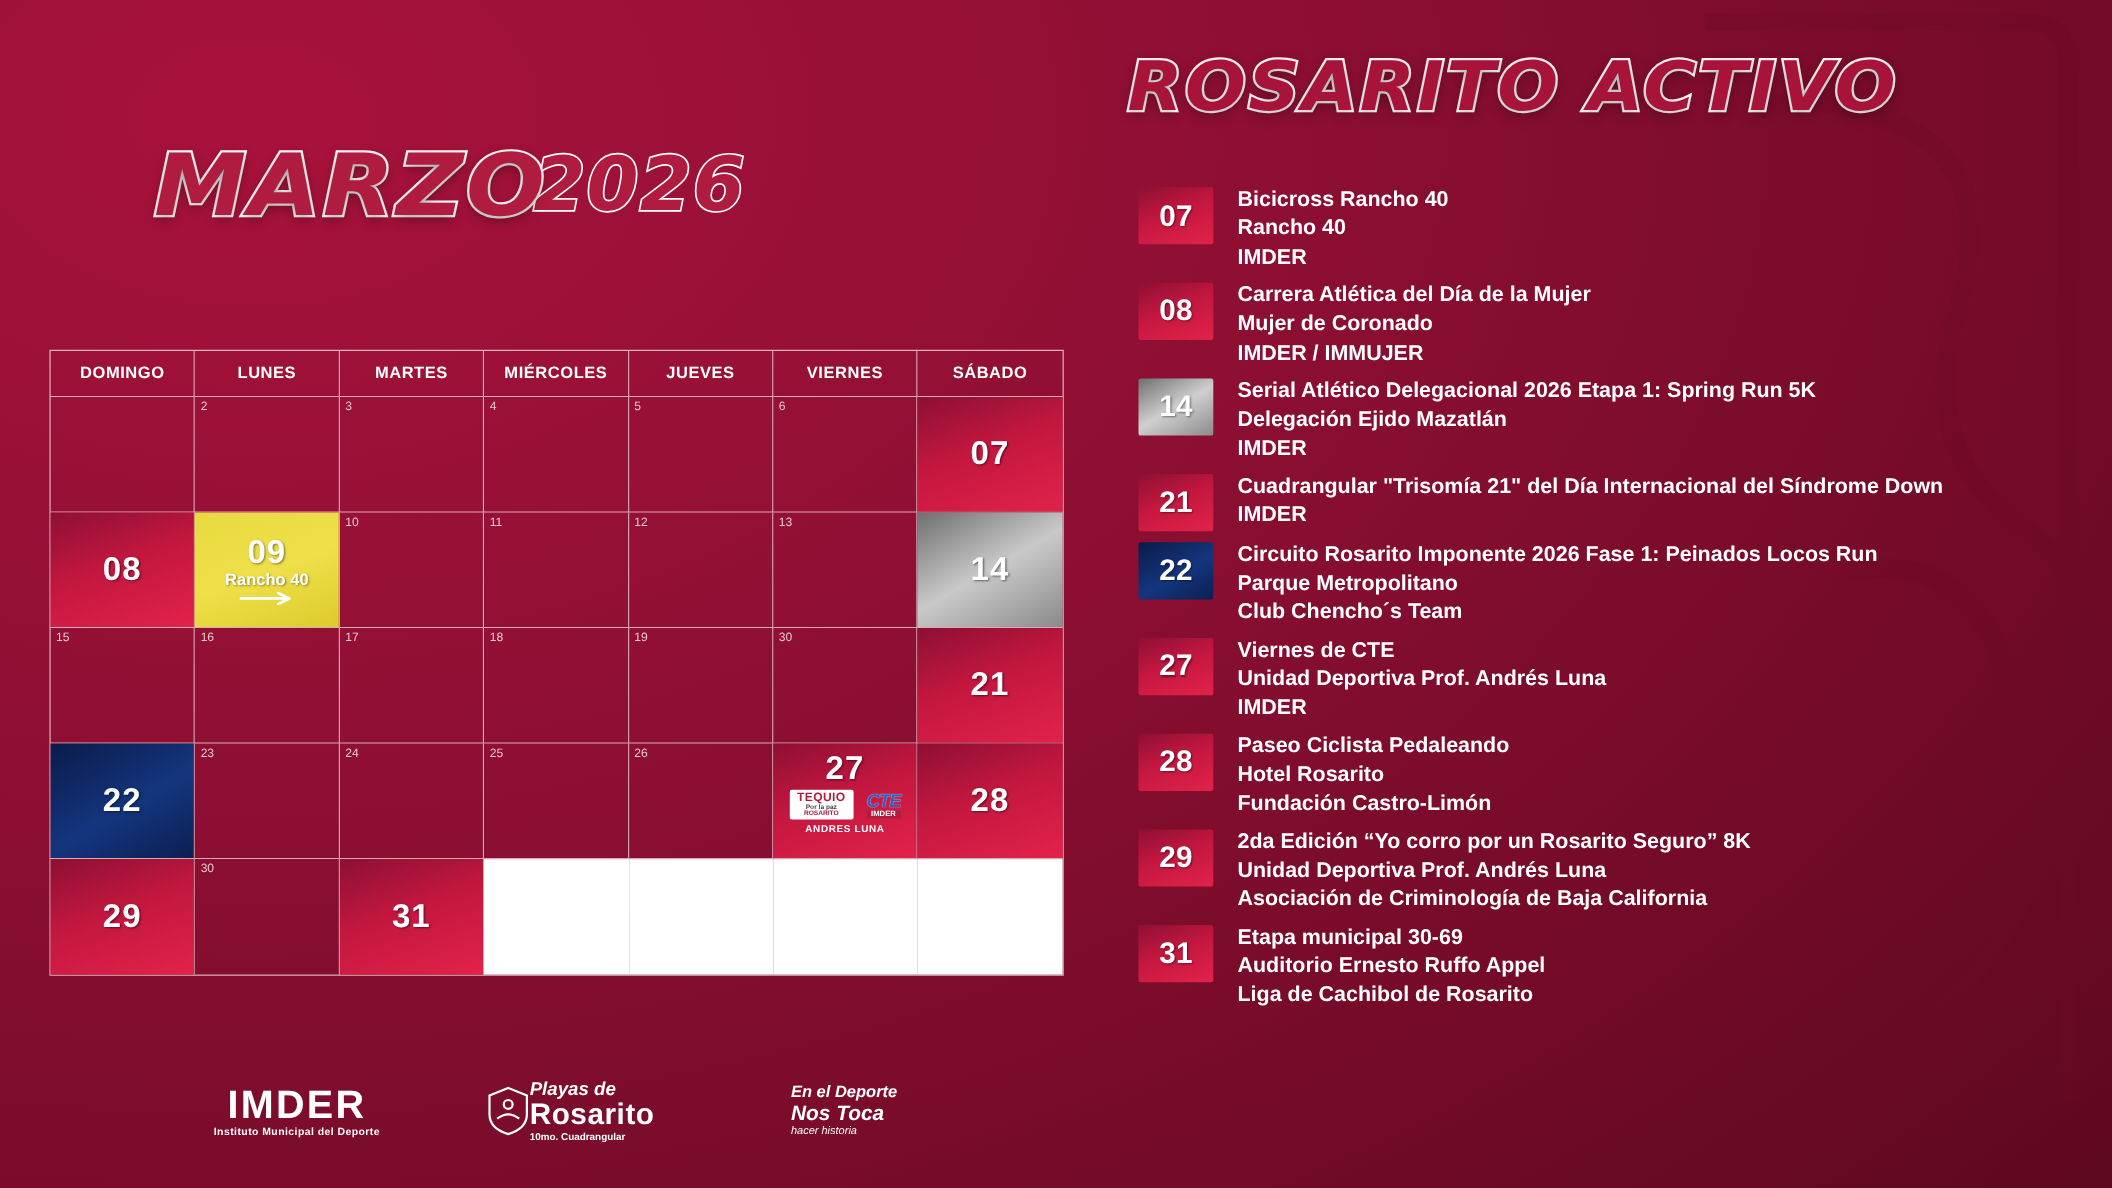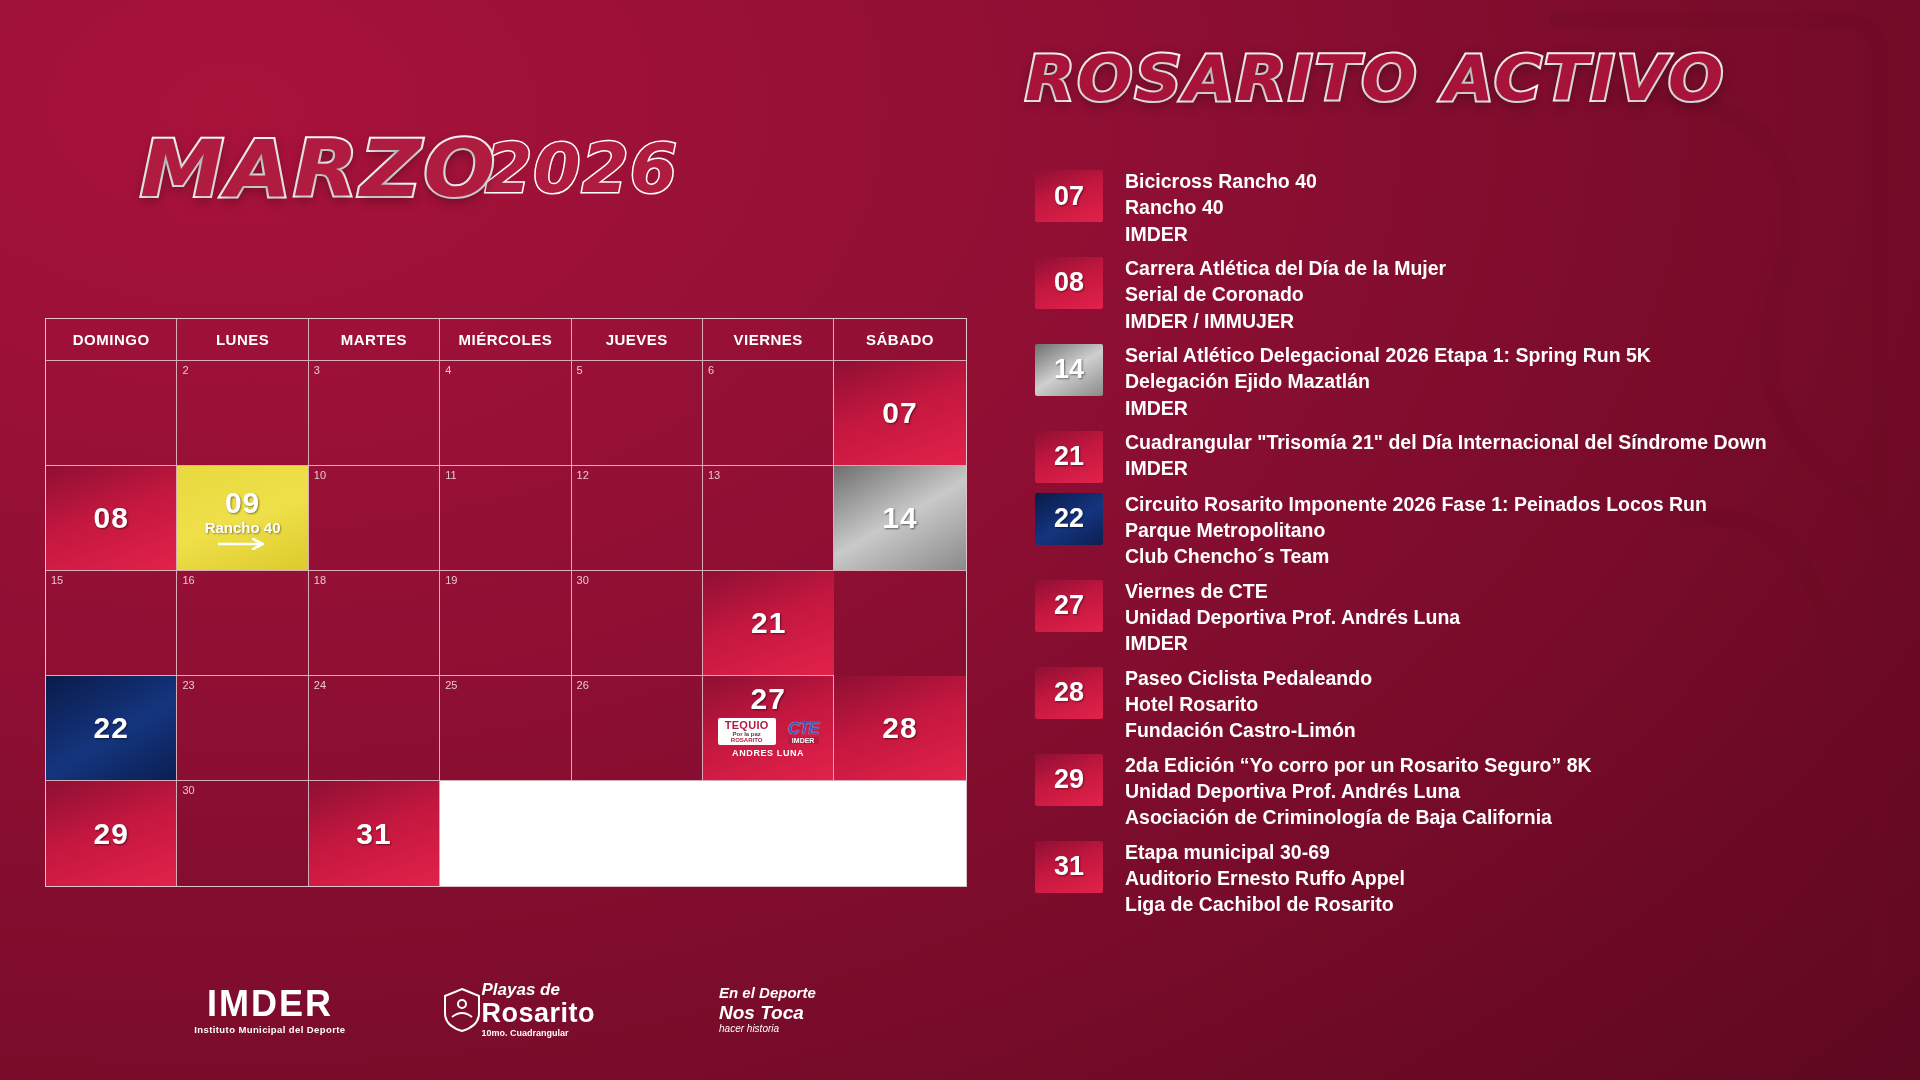--- a/index.html
+++ b/index.html
@@ -225,20 +225,23 @@
       </div>
 
       <div class="cal-row cal-body">
         <div class="cell">
           <span class="daynum-small">15</span>
         </div>
         <div class="cell">
           <span class="daynum-small">16</span>
         </div>
         <div class="cell">
+          <span class="daynum-small">17</span>
+        </div>
+        <div class="cell">
           <span class="daynum-small">18</span>
         </div>
         <div class="cell">
           <span class="daynum-small">19</span>
         </div>
         <div class="cell">
           <span class="daynum-small">30</span>
         </div>
         <div class="cell">
           <div class="tile red">
@@ -346,21 +349,21 @@
           <div class="t">Bicicross Rancho 40</div>
           <div class="p">Rancho 40</div>
           <div class="o">IMDER</div>
         </div>
       </div>
 
       <div class="ev">
         <div class="ev-badge red">08</div>
         <div class="ev-body">
           <div class="t">Carrera Atlética del Día de la Mujer</div>
-          <div class="p">Serial de Coronado</div>
+          <div class="p">Mujer de Coronado</div>
           <div class="o">IMDER / IMMUJER</div>
         </div>
       </div>
 
       <div class="ev">
         <div class="ev-badge grey">14</div>
         <div class="ev-body">
           <div class="t">Serial Atlético Delegacional 2026 Etapa 1: Spring Run 5K</div>
           <div class="p">Delegación Ejido Mazatlán</div>
           <div class="o">IMDER</div>

